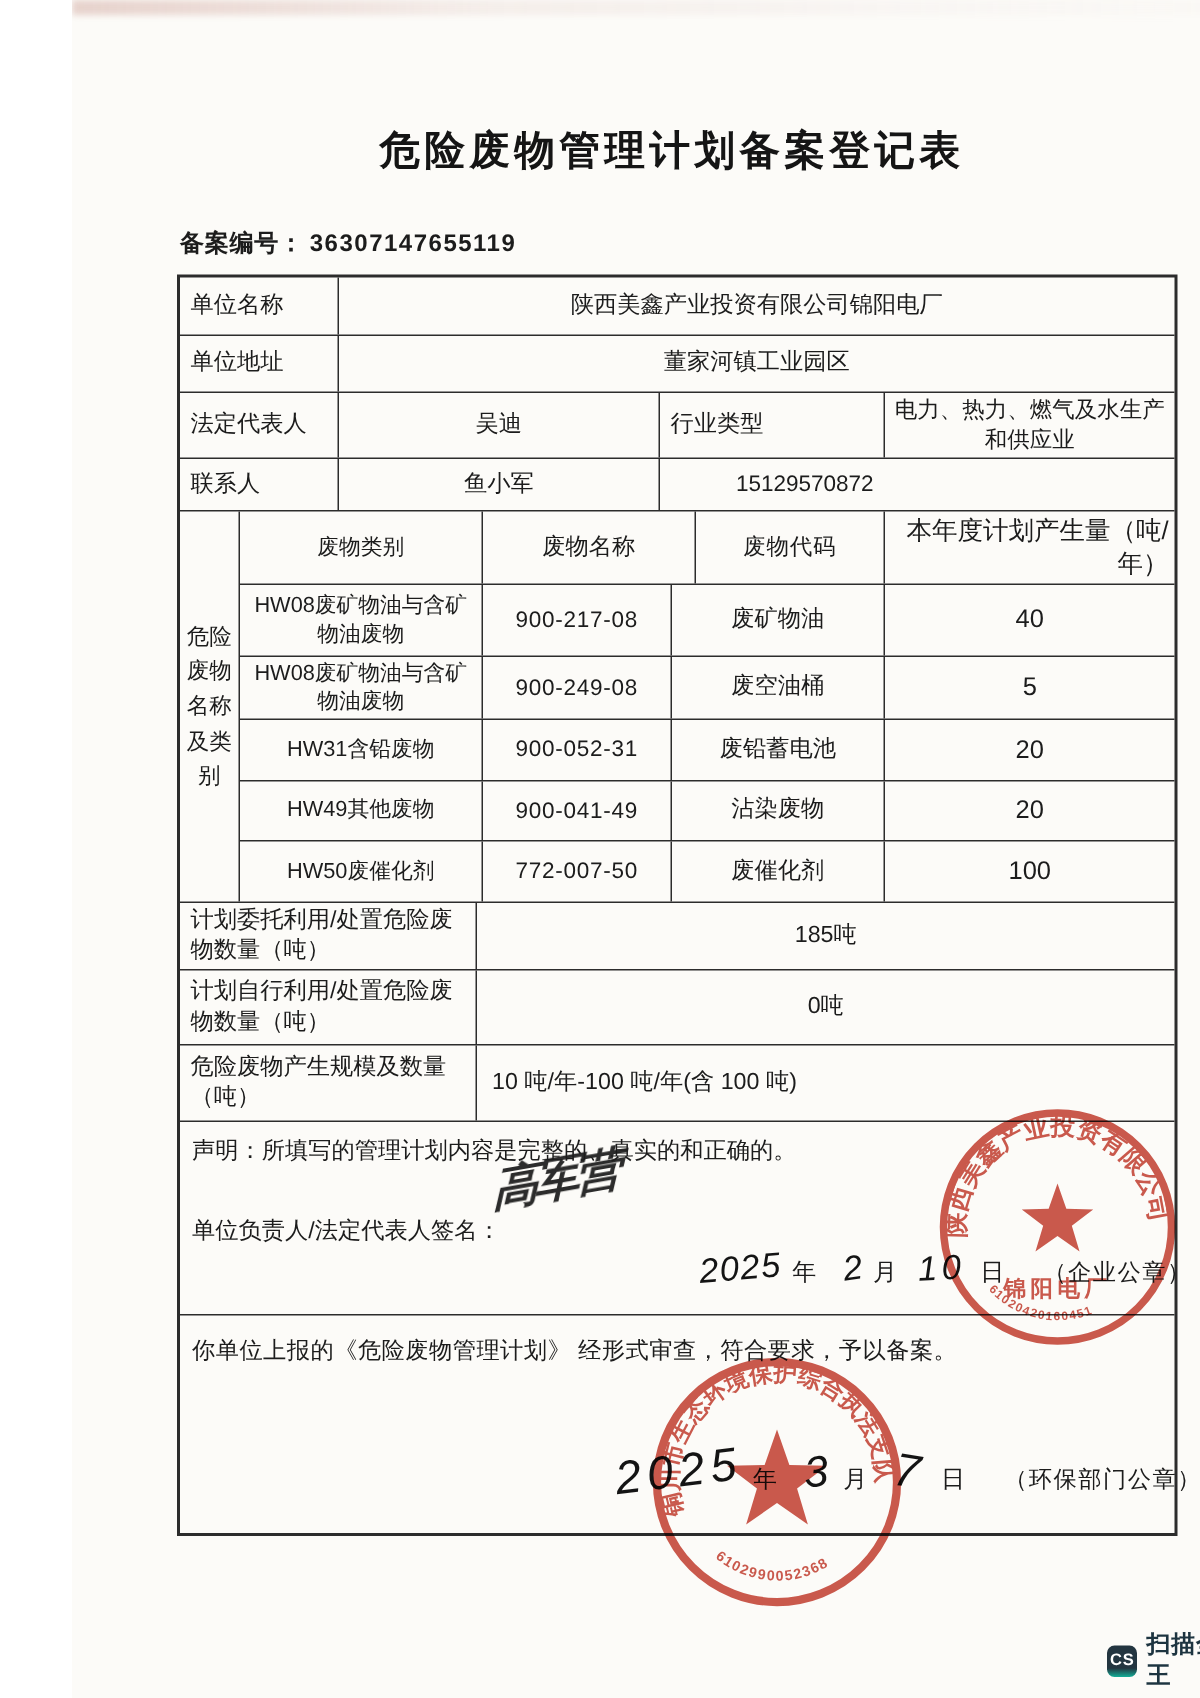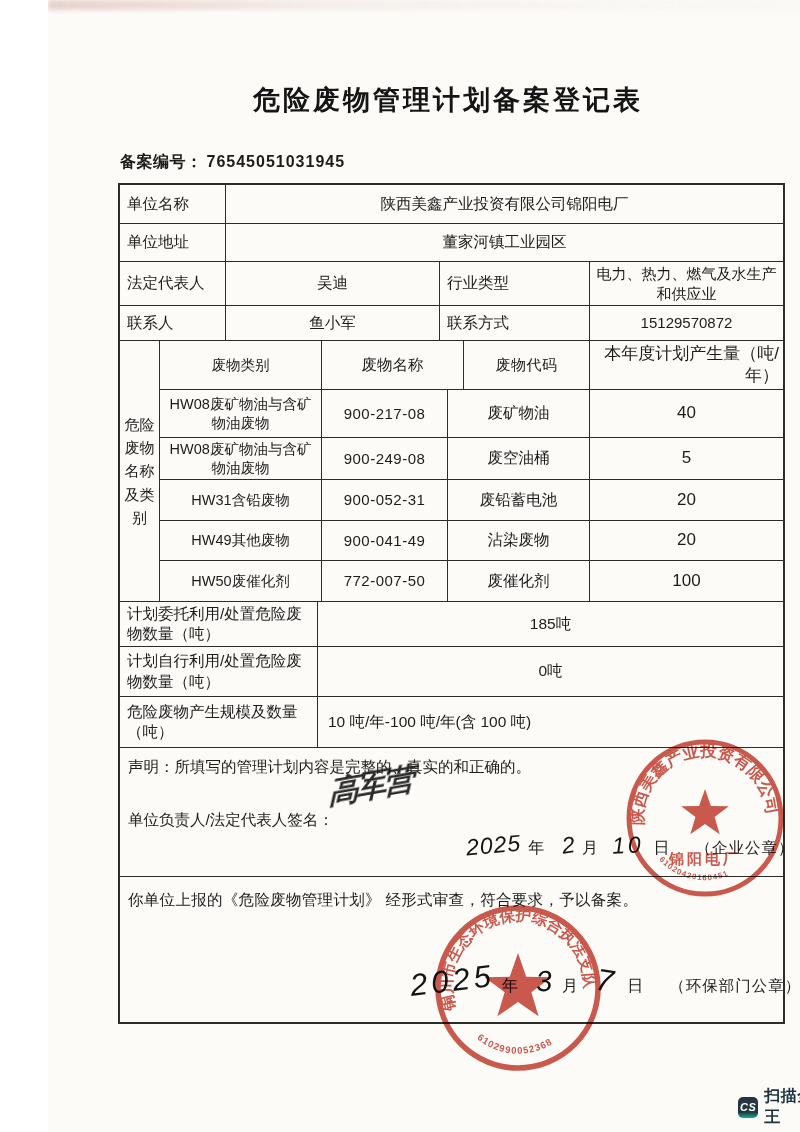--- a/index.html
+++ b/index.html
@@ -82,34 +82,34 @@
 
   .stamp { position:absolute; mix-blend-mode:multiply; opacity:.84; filter:blur(.35px); }
   .stamp text { font-weight:bold; }
 
   .wm { position:absolute; left:676px; top:1086px; width:120px; }
   .wm-row { display:flex; align-items:center; }
   .wm-icon {
     width:21px; height:21px; border-radius:5px; margin-left:14px;
     background:linear-gradient(180deg,#233540 0%, #233540 72%, #12ae97 100%);
     color:#fff; font-size:11px; font-weight:bold;
-    display:flex; align-items:center; justify-content:center; letter-spacing:.5px;font-style:italic;
+    display:flex; align-items:center; justify-content:center; letter-spacing:.5px;
   }
   .wm-name { font-size:16px; font-weight:bold; color:#1d3440; margin-left:6px; letter-spacing:.5px; }
 </style>
 </head>
 <body>
 
 <div class="page">
   <div class="top-smudge"></div>
 
   <div class="title">危险废物管理计划备案登记表</div>
 
   <div class="filing">
-    <span>备案编号：</span><span class="num">76545051031945</span>
+    <span>备案编号：</span><span class="num">36307147655119</span>
   </div>
 
   <div class="sheet">
 
     <div class="trow bb h39">
       <div class="cell lab br c-label">单位名称</div>
       <div class="cell c-valwide">陕西美鑫产业投资有限公司锦阳电厂</div>
     </div>
 
     <div class="trow bb h38">
@@ -120,21 +120,20 @@
     <div class="trow bb h44">
       <div class="cell lab br c-label">法定代表人</div>
       <div class="cell br c-val1">吴迪</div>
       <div class="cell lab br c-lab2">行业类型</div>
       <div class="cell c-val2">电力、热力、燃气及水生产和供应业</div>
     </div>
 
     <div class="trow bb h35">
       <div class="cell lab br c-label">联系人</div>
       <div class="cell br c-val1">鱼小军</div>
-      <div class="cell lab br c-lab2">联系方式</div>
       <div class="cell c-val2">15129570872</div>
     </div>
 
     <div class="trow bb">
       <div class="cell br w-side">危险废物名称及类别</div>
       <div class="w-right">
         <div class="trow bb h49">
           <div class="cell br w-cat">废物类别</div>
           <div class="cell br w-name">废物名称</div>
           <div class="cell br w-code">废物代码</div>

